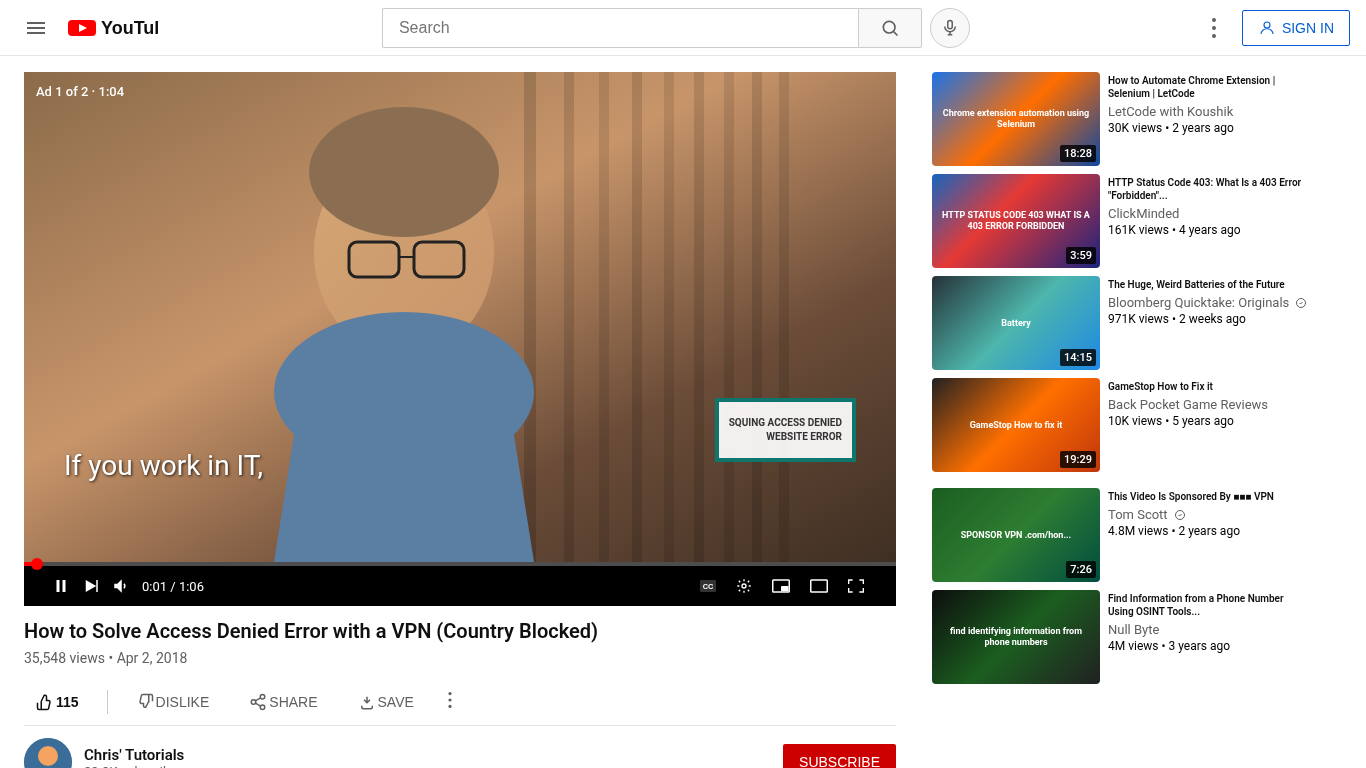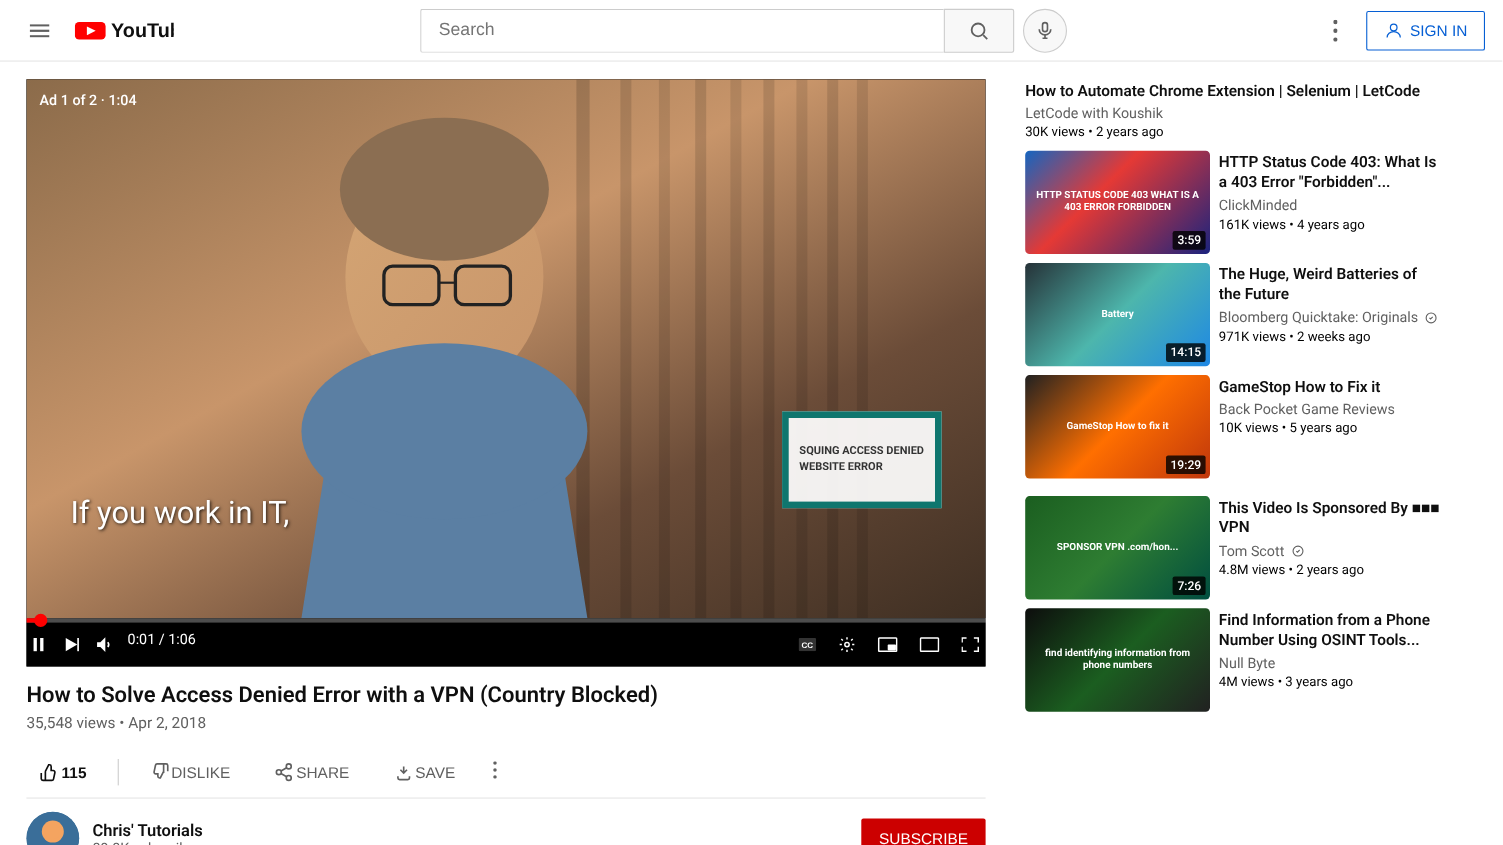--- a/index.html
+++ b/index.html
@@ -56,40 +56,40 @@
       position: absolute; top: 12px; left: 12px;
       color: #fff; font-size: 13px; font-weight: 500;
     }
     .video-overlay-text {
       position: absolute; bottom: 80px; left: 40px;
       color: #fff; font-size: 28px; font-weight: 400;
       text-shadow: 1px 1px 3px rgba(0,0,0,0.8);
     }
     .access-denied-box {
       position: absolute; right: 60px; bottom: 110px;
-      background: rgba(255,255,255,0.92); border: 6px solid #0f766e;
-      padding: 24px 10px; font-size: 11px; color: #333; font-weight: 600;
-      text-align: left; text-transform: uppercase; line-height: 1.4;
+      background: rgba(255,255,255,0.92); border: 4px solid #0f766e;
+      padding: 14px 10px; font-size: 11px; color: #333; font-weight: 600;
+      text-align: right; text-transform: uppercase; line-height: 1.4;
     }
     .video-person {
       width: 100%; height: 100%;
       background: linear-gradient(135deg, #8b6b4a 0%, #c8956a 30%, #5a4535 60%, #3d2e22 100%);
       display: flex; align-items: center; justify-content: center;
     }
 
     
     #progress-bar-container {
       height: 4px; background: rgba(255,255,255,0.3); cursor: pointer; position: relative;
     }
     #progress-bar { height: 100%; background: red; width: 1.6%; position: relative; }
     #progress-dot { position: absolute; right: -5px; top: -4px; width: 12px; height: 12px; background: red; border-radius: 50%; }
 
     
     #video-controls {
-      display: flex; padding: 8px 2px;
+      display: flex; align-items: center; padding: 8px 28px;
       background: rgba(0,0,0,0.85); gap: 12px;
     }
     .ctrl-btn { background: none; border: none; color: #fff; cursor: pointer; font-size: 18px; display: flex; align-items: center; }
     .time-display { color: #fff; font-size: 13px; white-space: nowrap; }
     .spacer { flex: 1; }
     .ctrl-btn-sm { background: none; border: none; color: #fff; cursor: pointer; font-size: 15px; display: flex; align-items: center; padding: 4px; }
 
     
     #video-title { font-size: 20px; font-weight: 600; margin: 12px 0 6px; line-height: 1.3; }
     #video-meta { color: #606060; font-size: 14px; margin-bottom: 12px; }
@@ -106,21 +106,21 @@
     #channel-info { flex: 1; }
     #channel-name { font-size: 15px; font-weight: 600; }
     #channel-subs { color: #606060; font-size: 13px; }
     .subscribe-btn { background: #cc0000; color: #fff; border: none; border-radius: 2px; padding: 10px 16px; font-size: 14px; font-weight: 500; cursor: pointer; text-transform: uppercase; }
 
     
     .sidebar-item { display: flex; gap: 8px; margin-bottom: 8px; cursor: pointer; }
     .sidebar-thumb { width: 168px; min-width: 168px; height: 94px; background: #ccc; position: relative; border-radius: 4px; overflow: hidden; flex-shrink: 0; }
     .thumb-duration { position: absolute; bottom: 4px; right: 4px; background: rgba(0,0,0,0.8); color: #fff; font-size: 11px; padding: 2px 4px; border-radius: 2px; font-weight: 500; }
     .sidebar-info { flex: 1; padding: 2px 0; }
-    .sidebar-title { font-size: 14px; font-weight: 600; line-height: 1.3; margin-bottom: 4px; color: #0f0f0f; display: -webkit-box; -webkit-line-clamp: 2; -webkit-box-orient: vertical; overflow: hidden; }
+    .sidebar-title { font-size: 10px; font-weight: 600; line-height: 1.3; margin-bottom: 4px; color: #0f0f0f; display: -webkit-box; -webkit-line-clamp: 2; -webkit-box-orient: vertical; overflow: hidden; }
     .sidebar-channel { font-size: 13px; color: #606060; margin-bottom: 2px; display: flex; align-items: center; gap: 4px; }
     .sidebar-meta { font-size: 12px; color: #000000; }
 
     
     .thumb-1 { background: linear-gradient(135deg, #1a73e8 0%, #ff6d00 50%, #0d47a1 100%); }
     .thumb-2 { background: linear-gradient(135deg, #1565c0 0%, #e53935 40%, #1a237e 100%); }
     .thumb-3 { background: linear-gradient(135deg, #263238 0%, #4db6ac 50%, #1e88e5 100%); }
     .thumb-4 { background: linear-gradient(135deg, #212121 0%, #ff6f00 50%, #bf360c 100%); }
     .thumb-5 { background: linear-gradient(135deg, #f57f17 0%, #e65100 50%, #b71c1c 100%); }
     .thumb-6 { background: linear-gradient(135deg, #1b5e20 0%, #2e7d32 50%, #004d40 100%); }
@@ -379,20 +379,24 @@
         <div id="channel-subs">89.8K subscribers</div>
       </div>
       <button class="subscribe-btn">SUBSCRIBE</button>
     </div>
 
   </div>
 
   <div id="sidebar">
 
   <div class="sidebar-item">
+      <div class="sidebar-thumb thumb-1">
+        <div class="thumb-overlay-text" style="font-size:9px;">Chrome extension automation using Selenium</div>
+        <div class="thumb-duration">18:28</div>
+      </div>
       <div class="sidebar-info">
         <div class="sidebar-title">How to Automate Chrome Extension | Selenium | LetCode</div>
         <div class="sidebar-channel">
           LetCode with Koushik
         </div>
         <div class="sidebar-meta">30K views • 2 years ago</div>
       </div>
     </div>
       <div class="sidebar-item">
       <div class="sidebar-thumb thumb-2">

